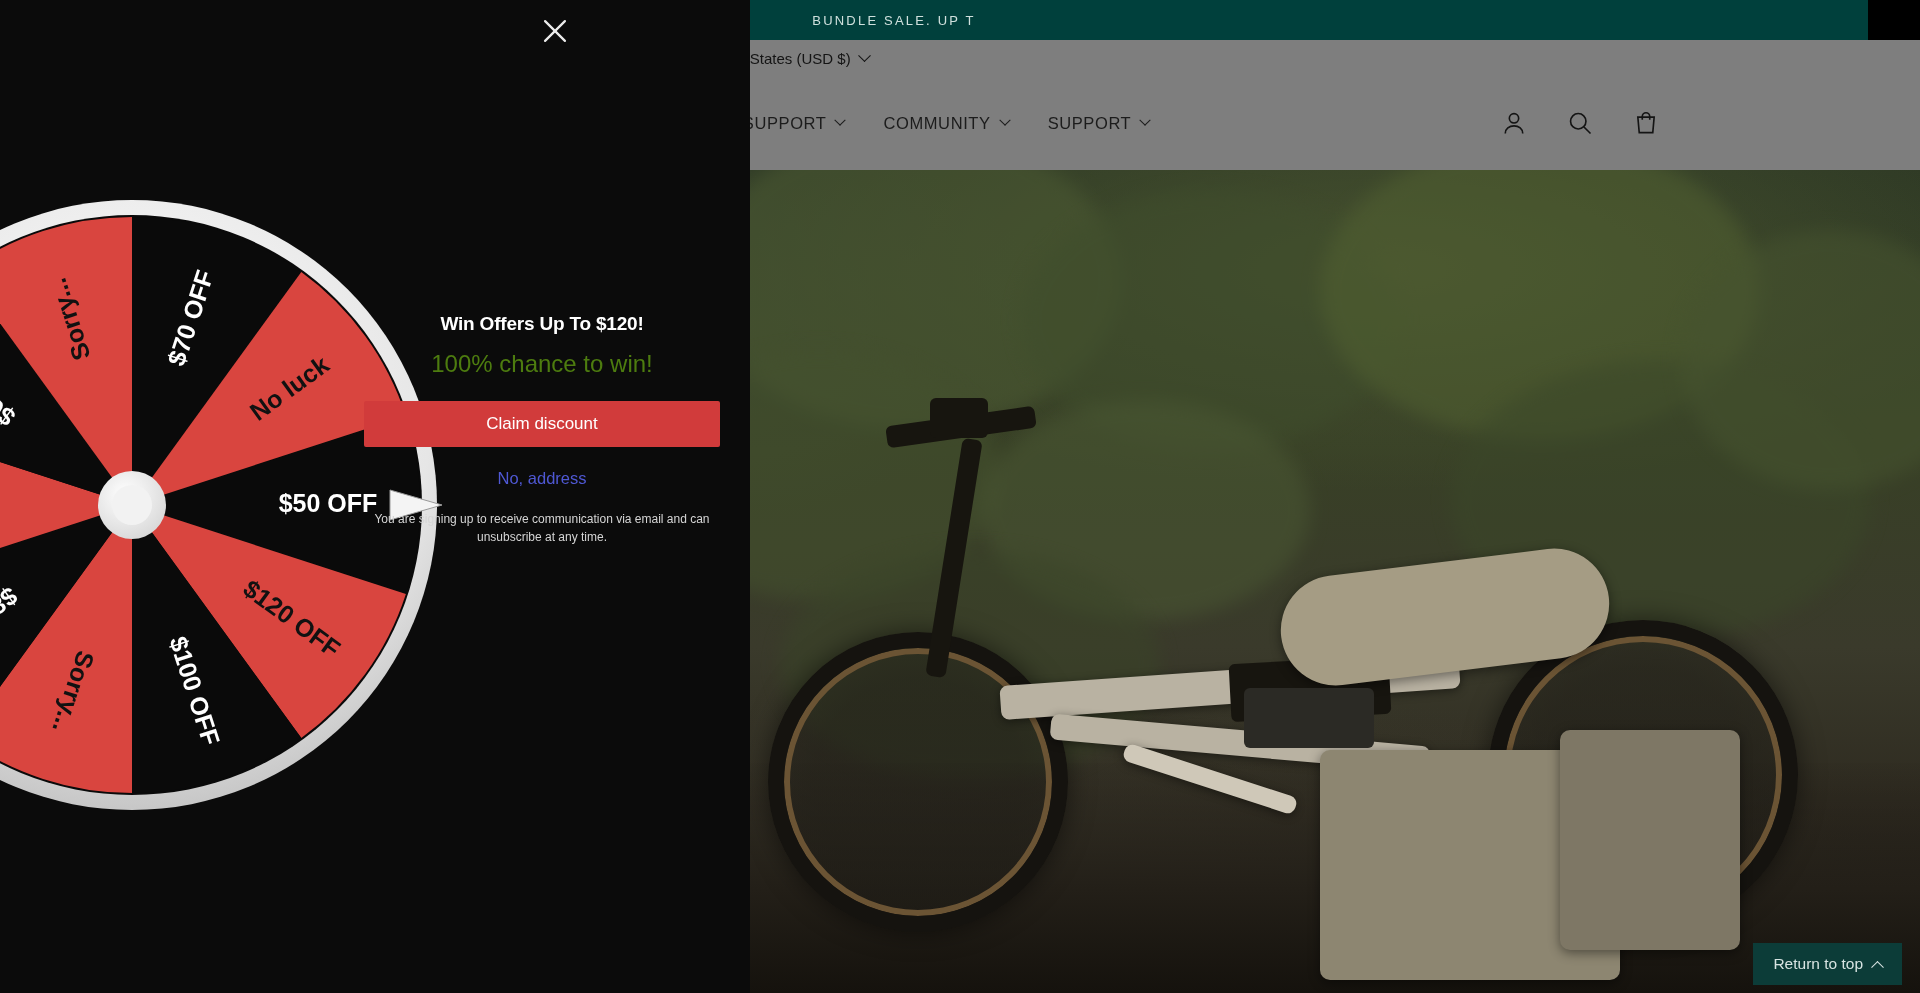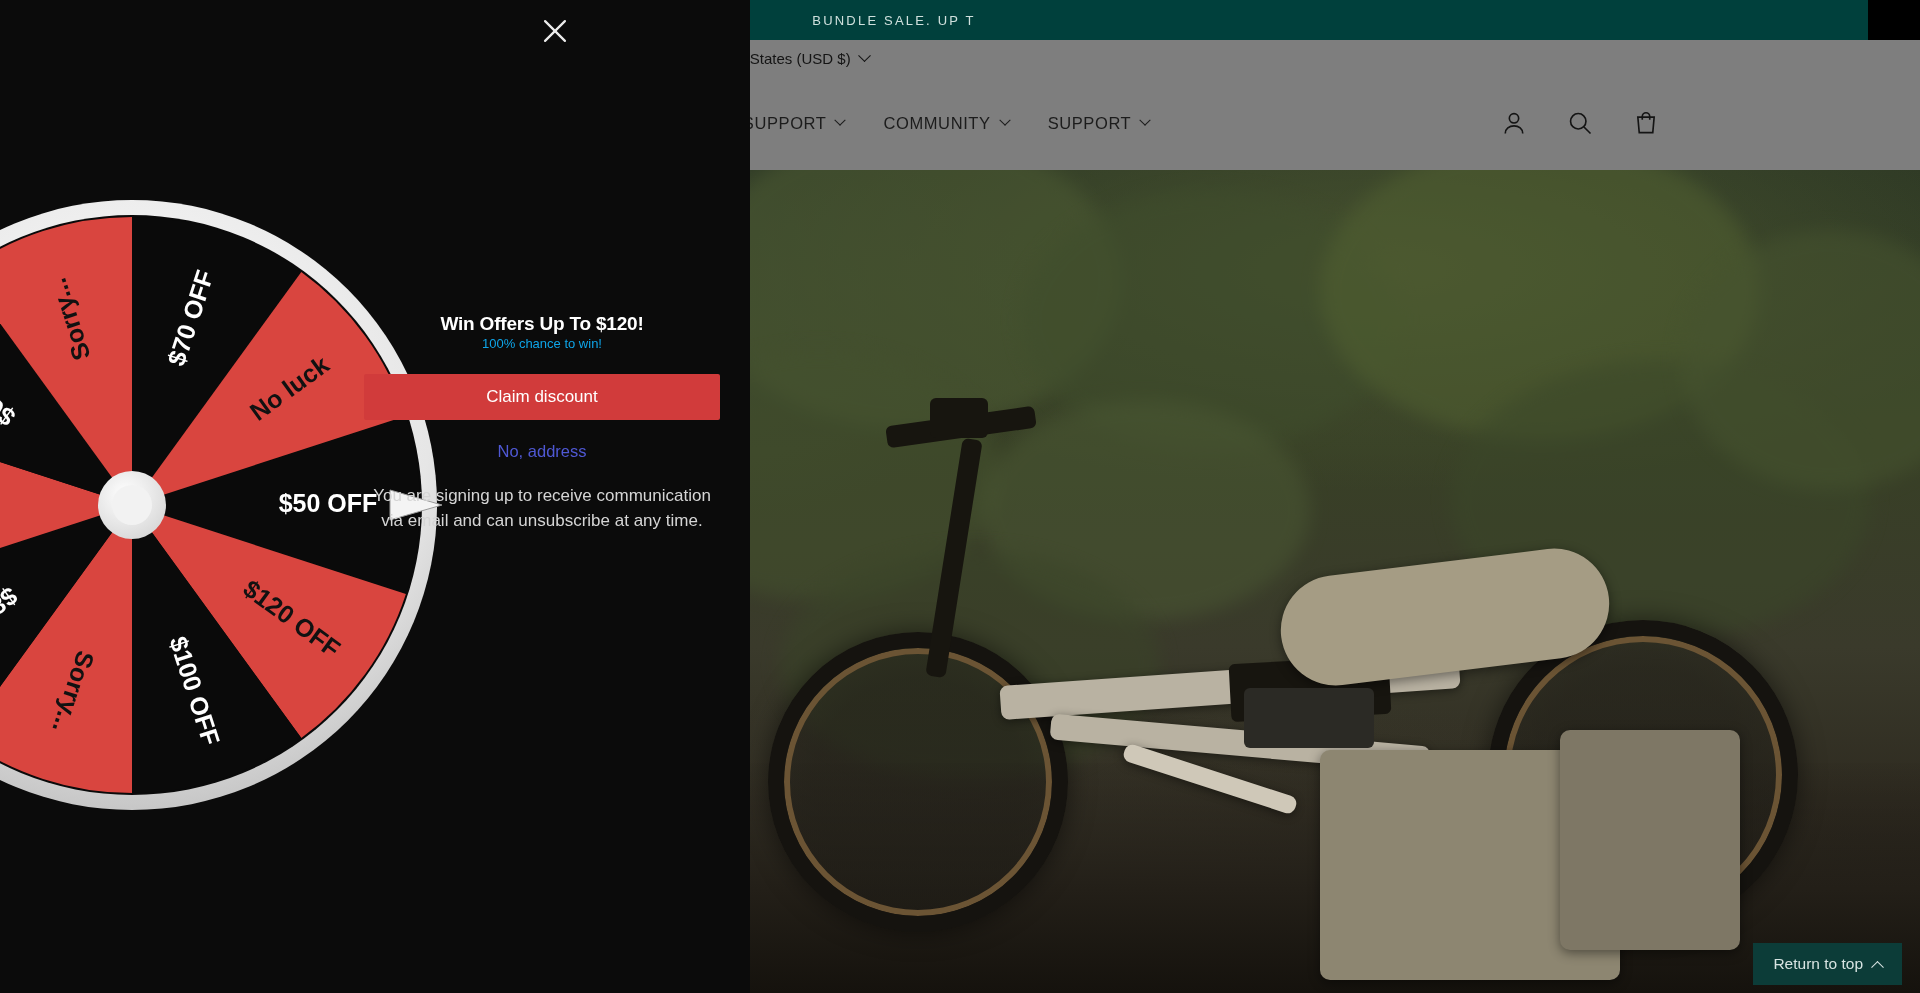--- a/index.html
+++ b/index.html
@@ -174,21 +174,21 @@
     position: absolute;
     left: 364px; top: 312px;
     width: 356px;
     text-align: center;
   }
   #headline {
     color: #fff; font-size: 19px; font-weight: 700;
     letter-spacing: -.2px; line-height: 1.25;
   }
   #subline {
-    color: #0ea5e9; font-size: 13px; font-weight: 400;
+    color: #4d7c0f; font-size: 24px; margin-top: 14px; font-weight: 400;
   }
   #email-input {
     display: block; width: 356px; height: 46px;
     margin-top: 28px;
     border: none; outline: none;
     background: #fff; color: #111;
     font-size: 16.5px; padding: 0 16px;
     font-family: "Liberation Sans", sans-serif;
     border-radius: 1px;
   }
@@ -204,21 +204,21 @@
   #decline-btn {
     display: block; width: 100%;
     margin-top: 22px;
     background: none; border: none;
     color: #4f58d4; font-size: 16.5px;
     cursor: pointer; text-align: center;
     font-family: "Liberation Sans", sans-serif;
   }
   #fineprint {
     margin-top: 22px;
-    color: #d5d5d5; font-size: 17px; line-height: 1.5;
+    color: #d5d5d5; font-size: 12px; line-height: 1.5;
   }
 </style>
 </head>
 <body>
 
 <div id="site">
 
   <div id="announce">
     <span class="txt">BUNDLE SALE. UP T</span>
   </div>

